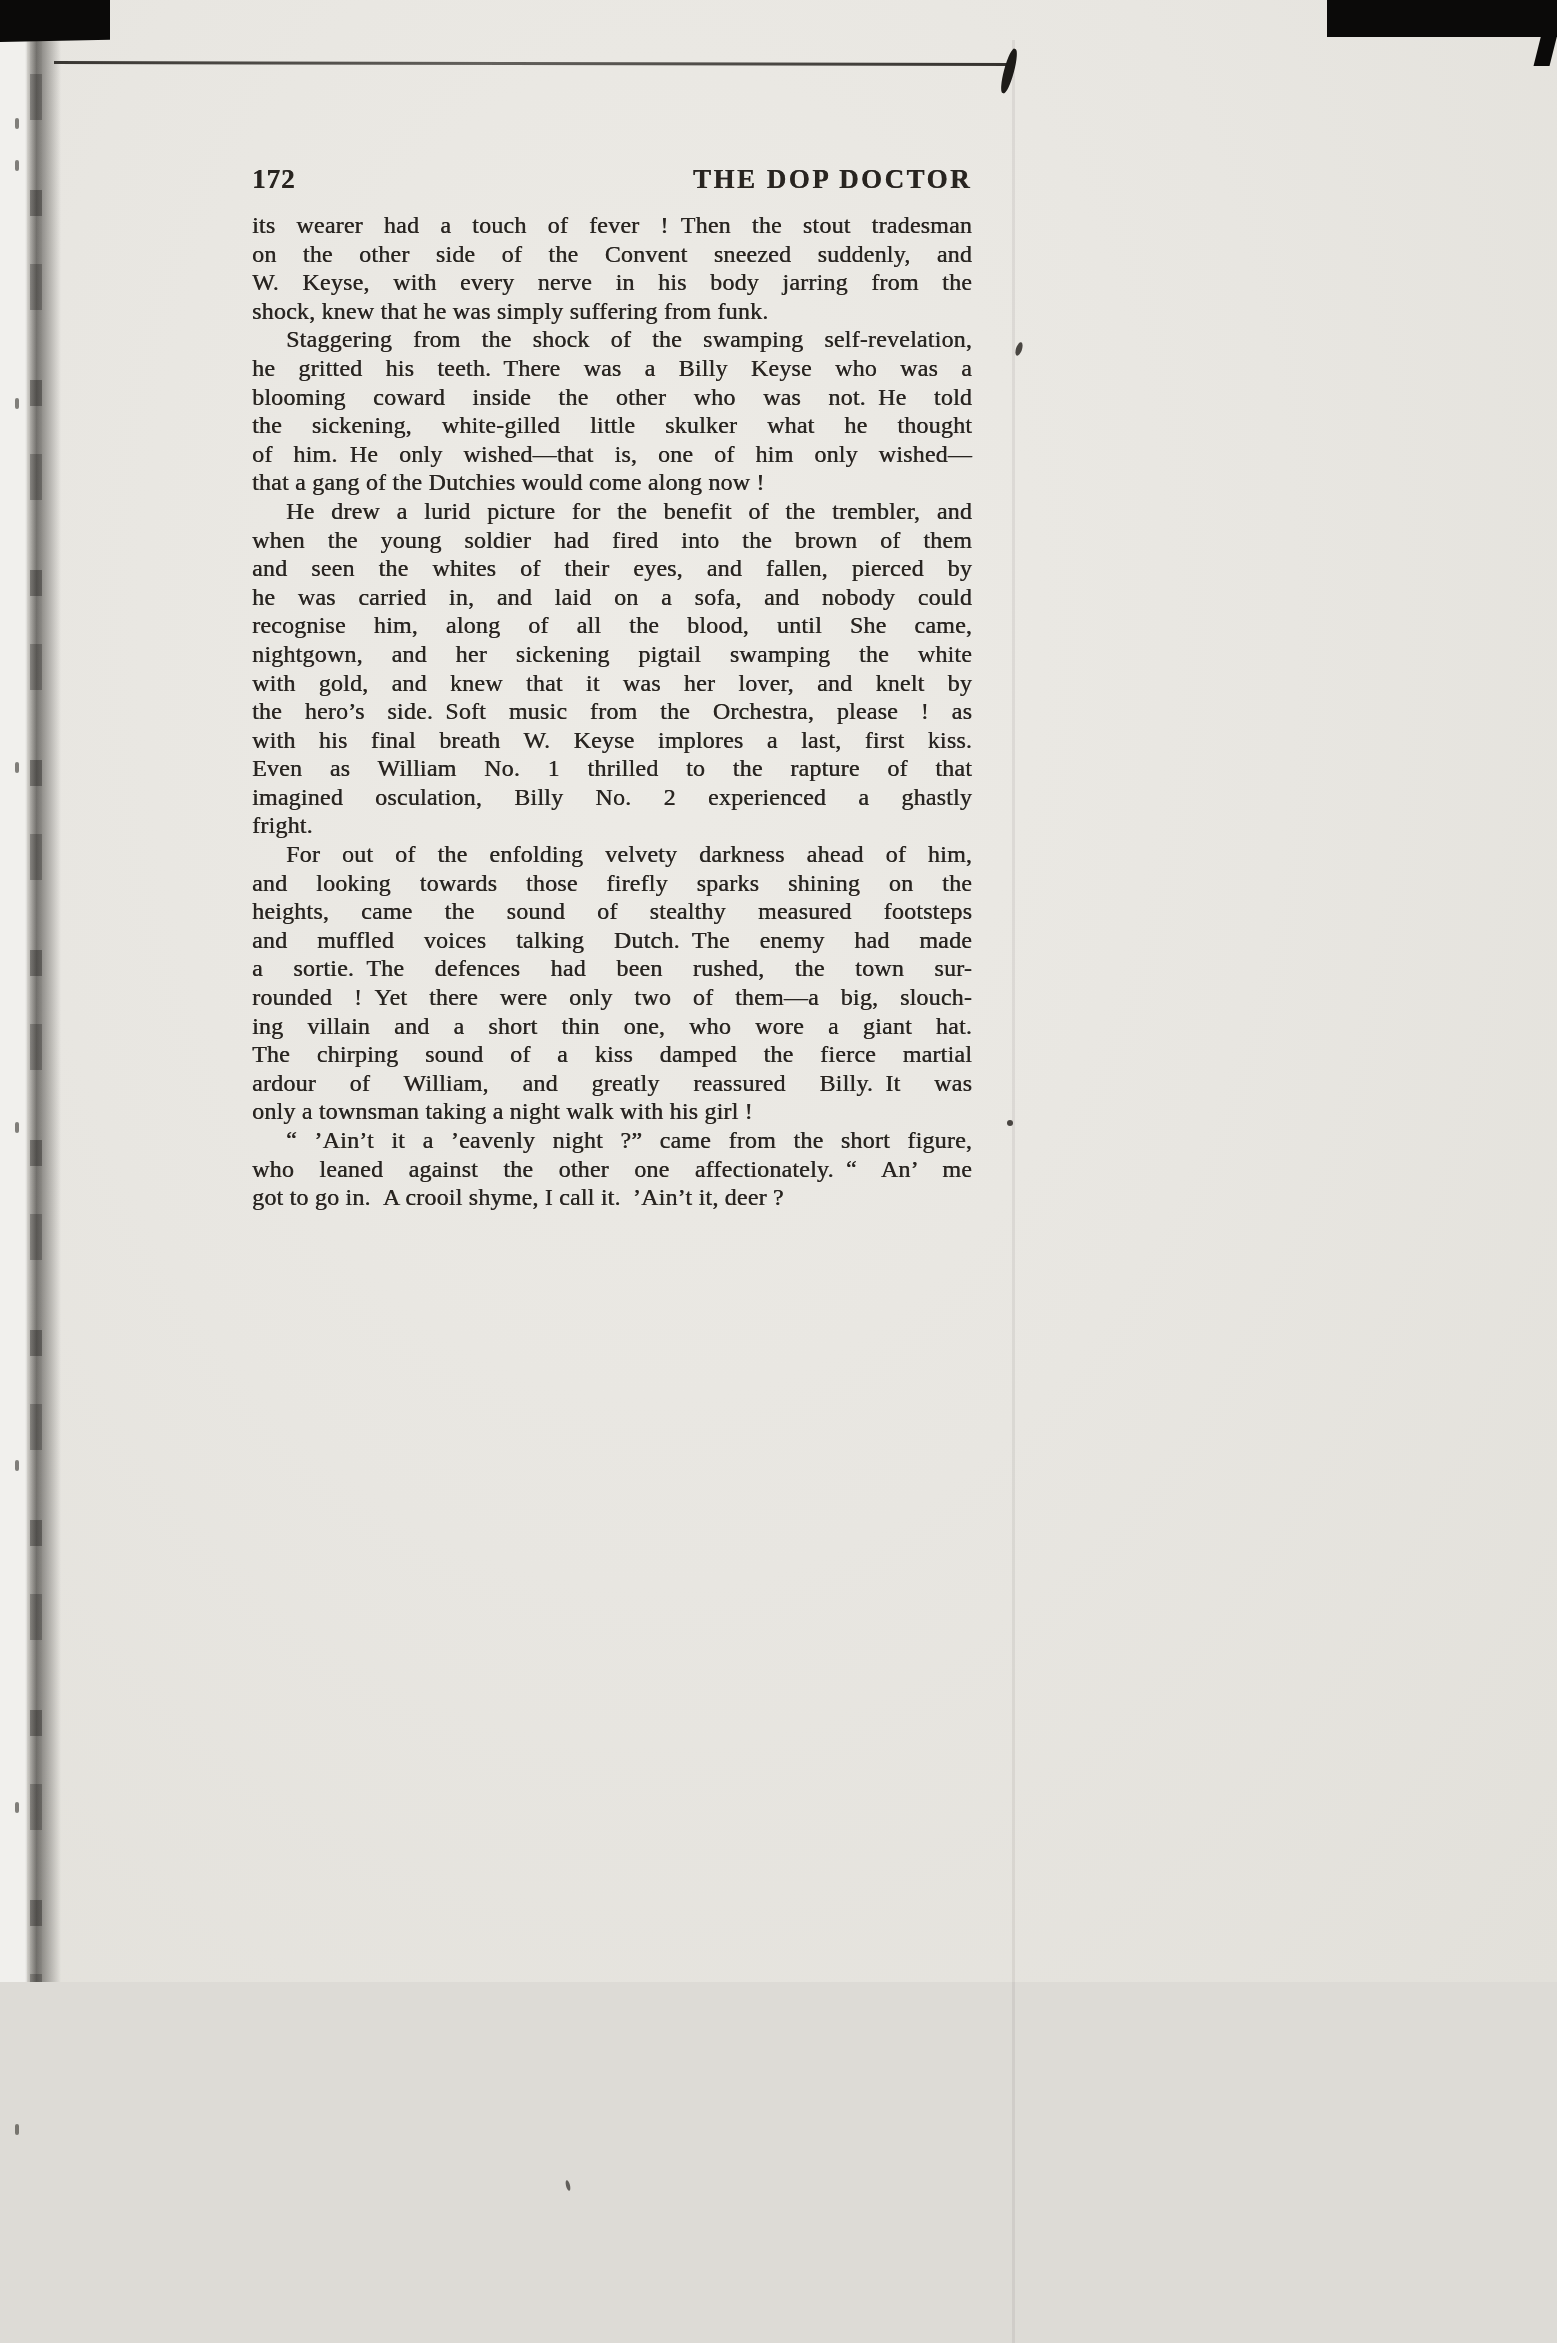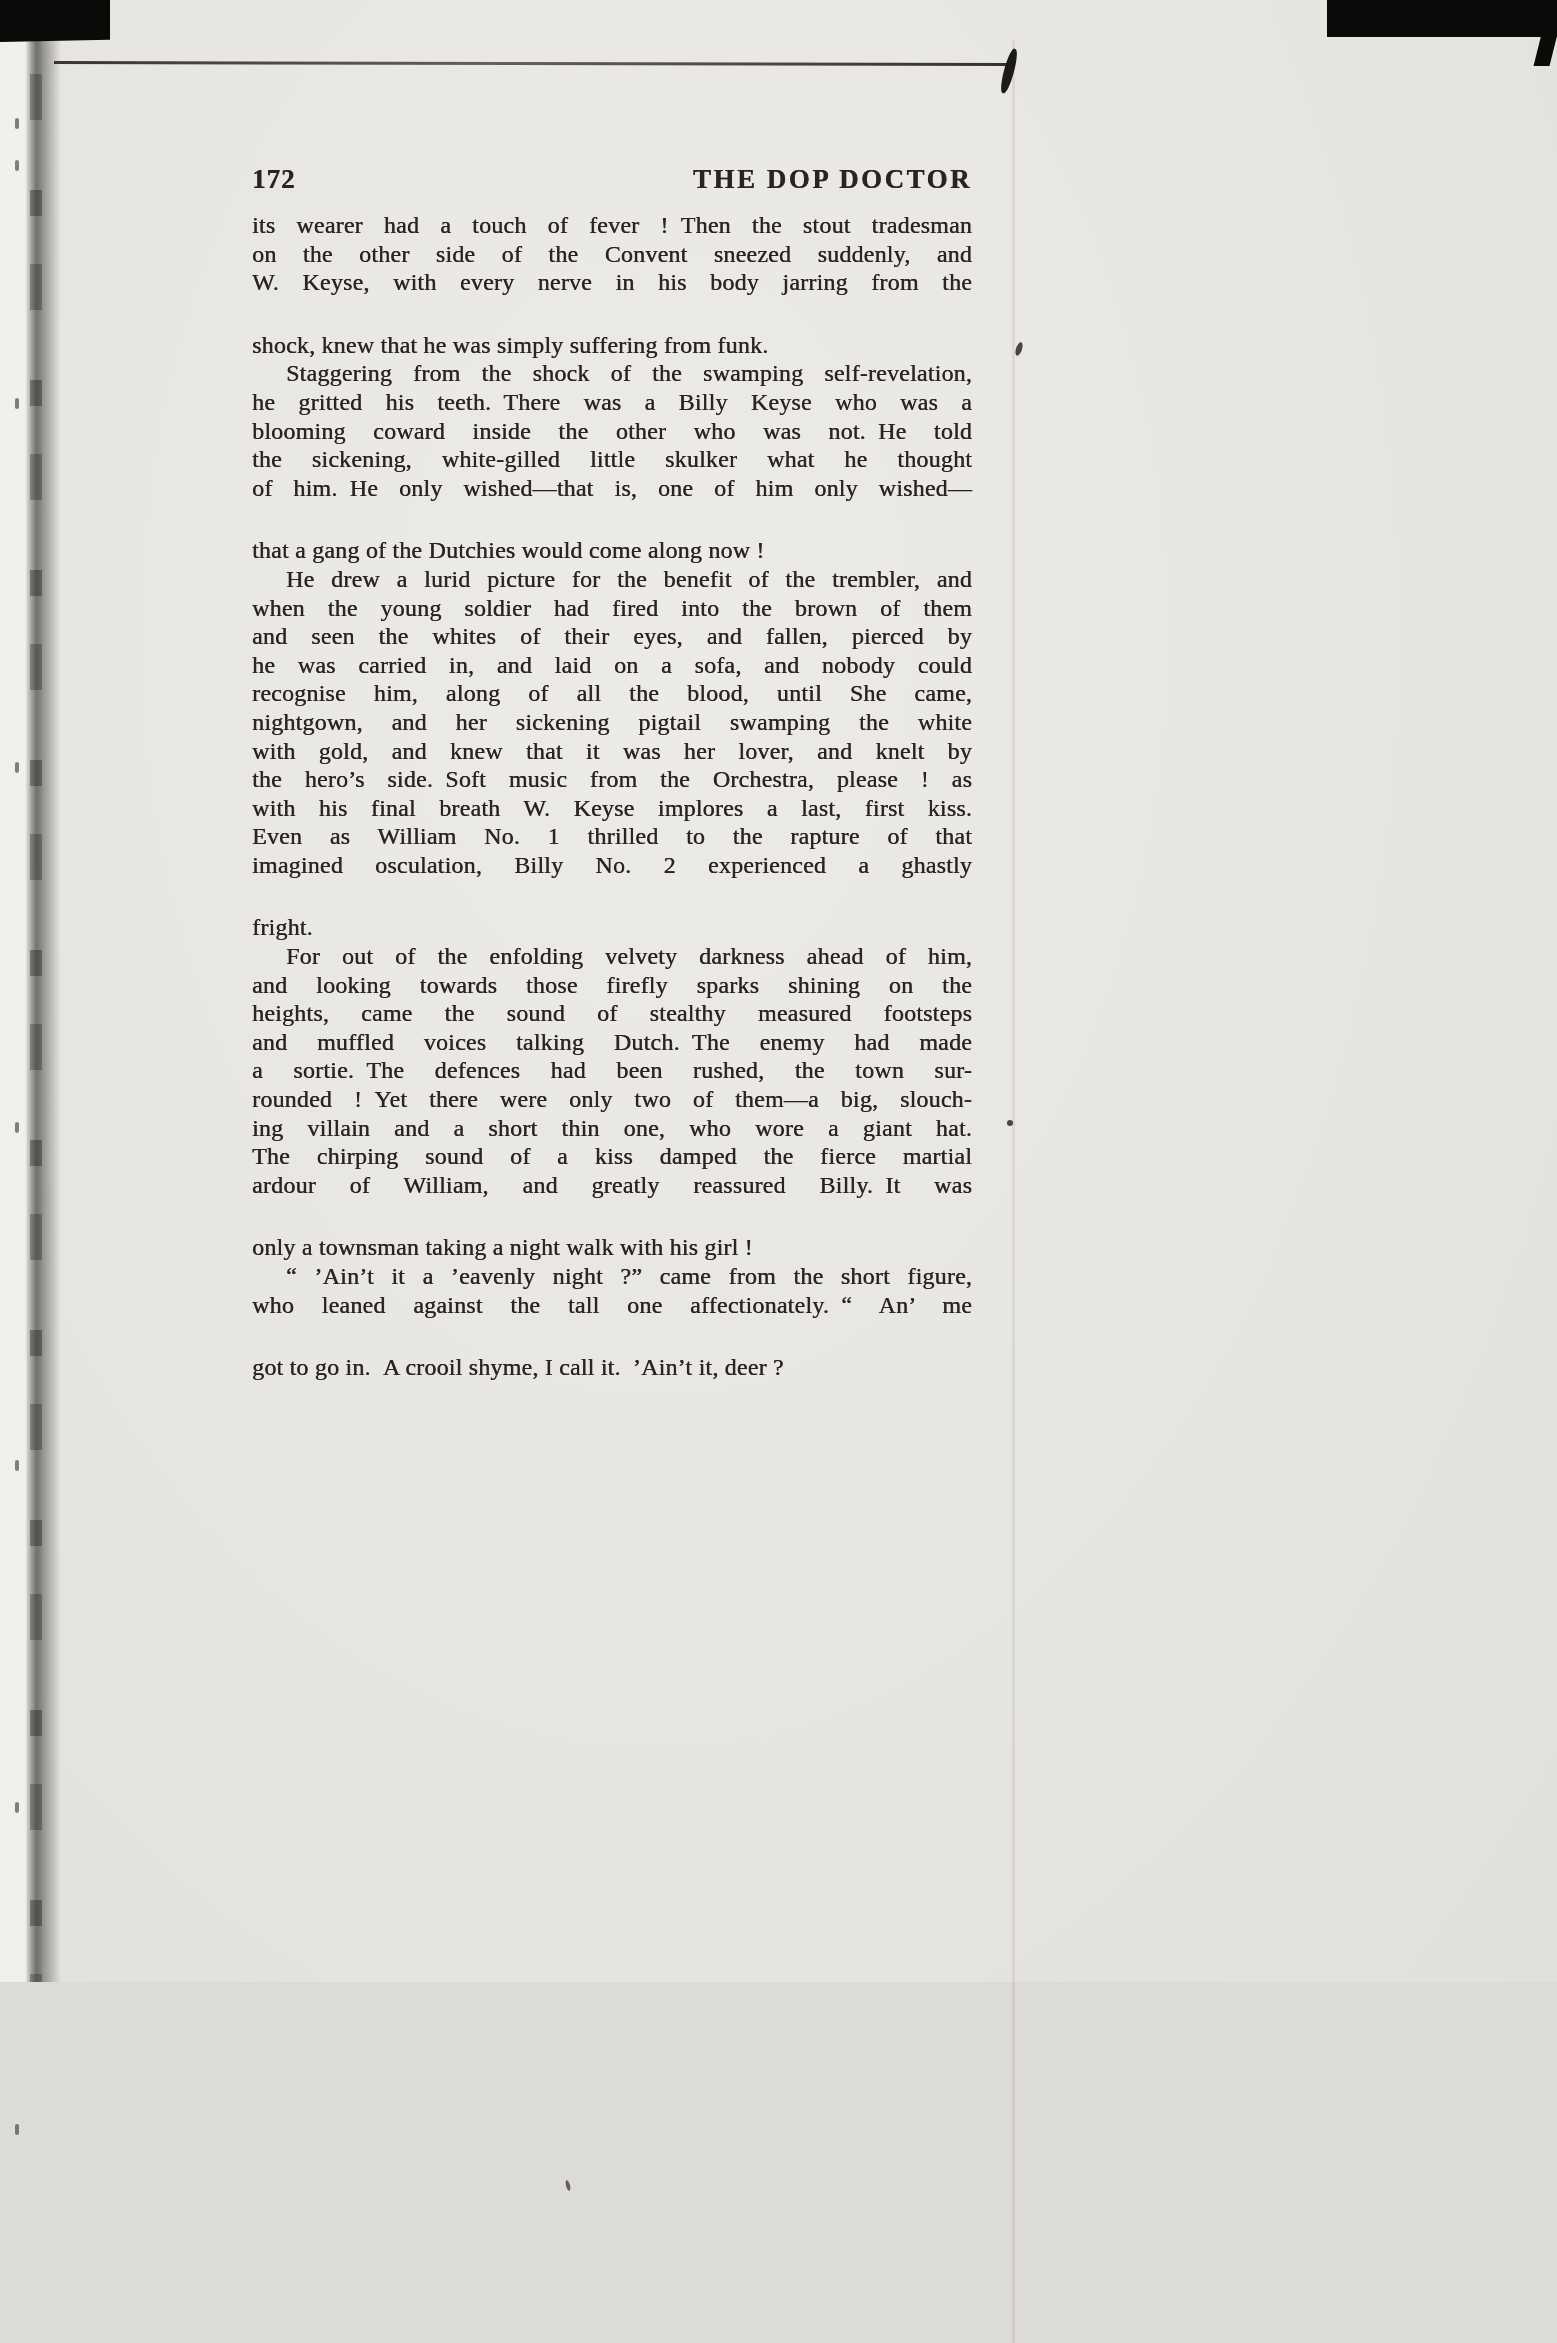--- a/index.html
+++ b/index.html
@@ -101,21 +101,21 @@
   .paragraph { margin: 0; }
   .line {
     font-size: 24px;
     line-height: 28.6px;
     letter-spacing: 0.2px;
     text-align: justify;
     text-align-last: justify;
     text-shadow: 0.45px 0.2px 0 rgba(38,34,30,0.85);
     white-space: normal;
   }
-  .line.last { text-align-last: left; margin-top: 34px; }
+  .line.last { text-align-last: left; }
   .paragraph.indent .line:first-child { text-indent: 34px; }
 </style>
 </head>
 <body>
 
 <div class="scan">
 
   <div class="edge-white"></div>
   <div class="edge-shadow"></div>
   <div class="edge-streaks"></div>
@@ -177,18 +177,18 @@
         <div class="line">and muffled voices talking Dutch. The enemy had made</div>
         <div class="line">a sortie. The defences had been rushed, the town sur-</div>
         <div class="line">rounded ! Yet there were only two of them—a big, slouch-</div>
         <div class="line">ing villain and a short thin one, who wore a giant hat.</div>
         <div class="line">The chirping sound of a kiss damped the fierce martial</div>
         <div class="line">ardour of William, and greatly reassured Billy. It was</div>
         <div class="line last">only a townsman taking a night walk with his girl !</div>
       </div>
       <div class="paragraph indent">
         <div class="line">“ ’Ain’t it a ’eavenly night ?” came from the short figure,</div>
-        <div class="line">who leaned against the tall one affectionately. “ An’ me</div>
+        <div class="line">who leaned against the other one affectionately. “ An’ me</div>
         <div class="line last">got to go in. A crooil shyme, I call it. ’Ain’t it, deer ?</div>
       </div>
     </div>
 
 </div>
 
 </body></html>

